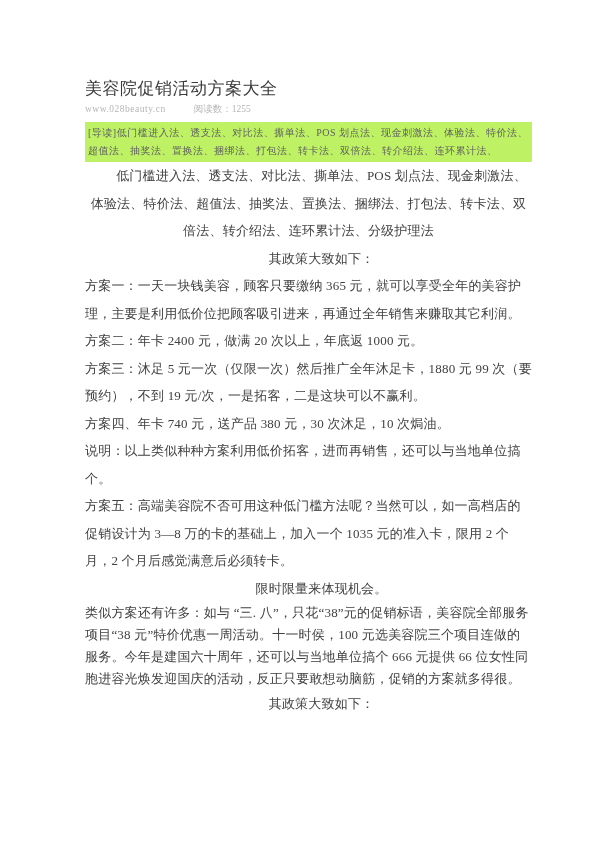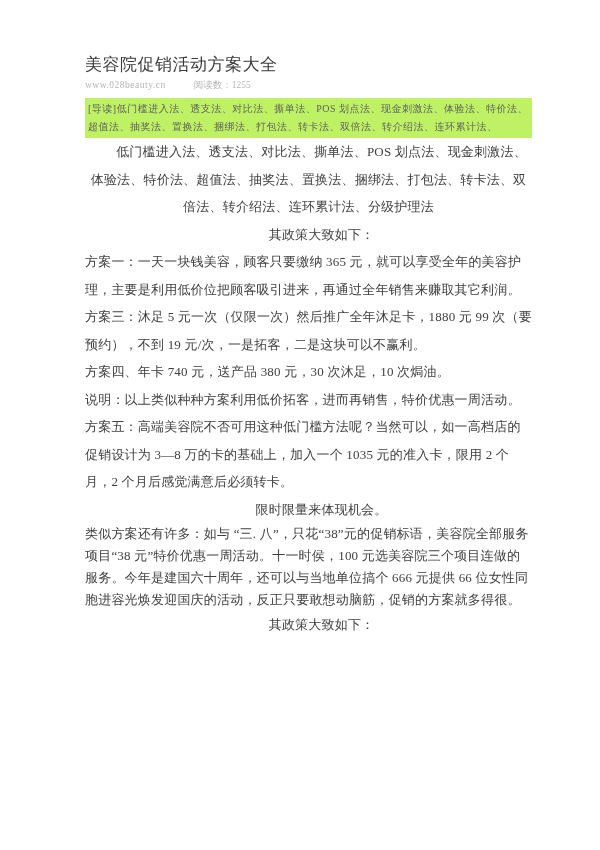--- a/index.html
+++ b/index.html
@@ -10,21 +10,21 @@
   body {
     width: 600px;
     height: 850px;
     overflow: hidden;
     font-family: "Liberation Serif", "DejaVu Serif", serif;
     color: #404040;
   }
   .page {
     width: 447px;
     margin: 0 0 0 85px;
-    padding-top: 54px;
+    padding-top: 78px;
   }
   .title {
     font-size: 17px;
     font-weight: normal;
     color: #3b3b3b;
     margin: 0;
     line-height: 22px;
     letter-spacing: 0.5px;
   }
   .meta {
@@ -76,26 +76,27 @@
 
   <div class="body">
 
     <p class="p-indent mt-lead">低门槛进入法、透支法、对比法、撕单法、POS 划点法、现金刺激法、体验法、特价法、超值法、抽奖法、置换法、捆绑法、打包法、转卡法、双倍法、转介绍法、连环累计法、分级护理法</p>
 
 
     <p class="p-indent">其政策大致如下：</p>
 
     <p>方案一：一天一块钱美容，顾客只要缴纳 365 元，就可以享受全年的美容护理，主要是利用低价位把顾客吸引进来，再通过全年销售来赚取其它利润。</p>
 
+    <p>方案二：年卡 2400 元，做满 20 次以上，年底返 1000 元。</p>
 
     <p>方案三：沐足 5 元一次（仅限一次）然后推广全年沐足卡，1880 元 99 次（要预约），不到 19 元/次，一是拓客，二是这块可以不赢利。</p>
 
     <p>方案四、年卡 740 元，送产品 380 元，30 次沐足，10 次焗油。</p>
 
-    <p>说明：以上类似种种方案利用低价拓客，进而再销售，特价优惠一周活动。</p>
+    <p>说明：以上类似种种方案利用低价拓客，进而再销售，还可以与当地单位搞个。</p>
 
     <p>方案五：高端美容院不否可用这种低门槛方法呢？当然可以，如一高档店的促销设计为 3—8 万的卡的基础上，加入一个 1035 元的准入卡，限用 2 个月，2 个月后感觉满意后必须转卡。</p>
 
     <p class="p-indent">限时限量来体现机会。</p>
 
     <p class="mt-lg tight">类似方案还有许多：如与 “三. 八”，只花“38”元的促销标语，美容院全部服务项目“38 元”特价优惠一周活动。十一时侯，100 元选美容院三个项目连做的服务。今年是建国六十周年，还可以与当地单位搞个 666 元提供 66 位女性同胞进容光焕发迎国庆的活动，反正只要敢想动脑筋，促销的方案就多得很。</p>
 
 
     <p class="p-indent mt-xs">其政策大致如下：</p>
 

